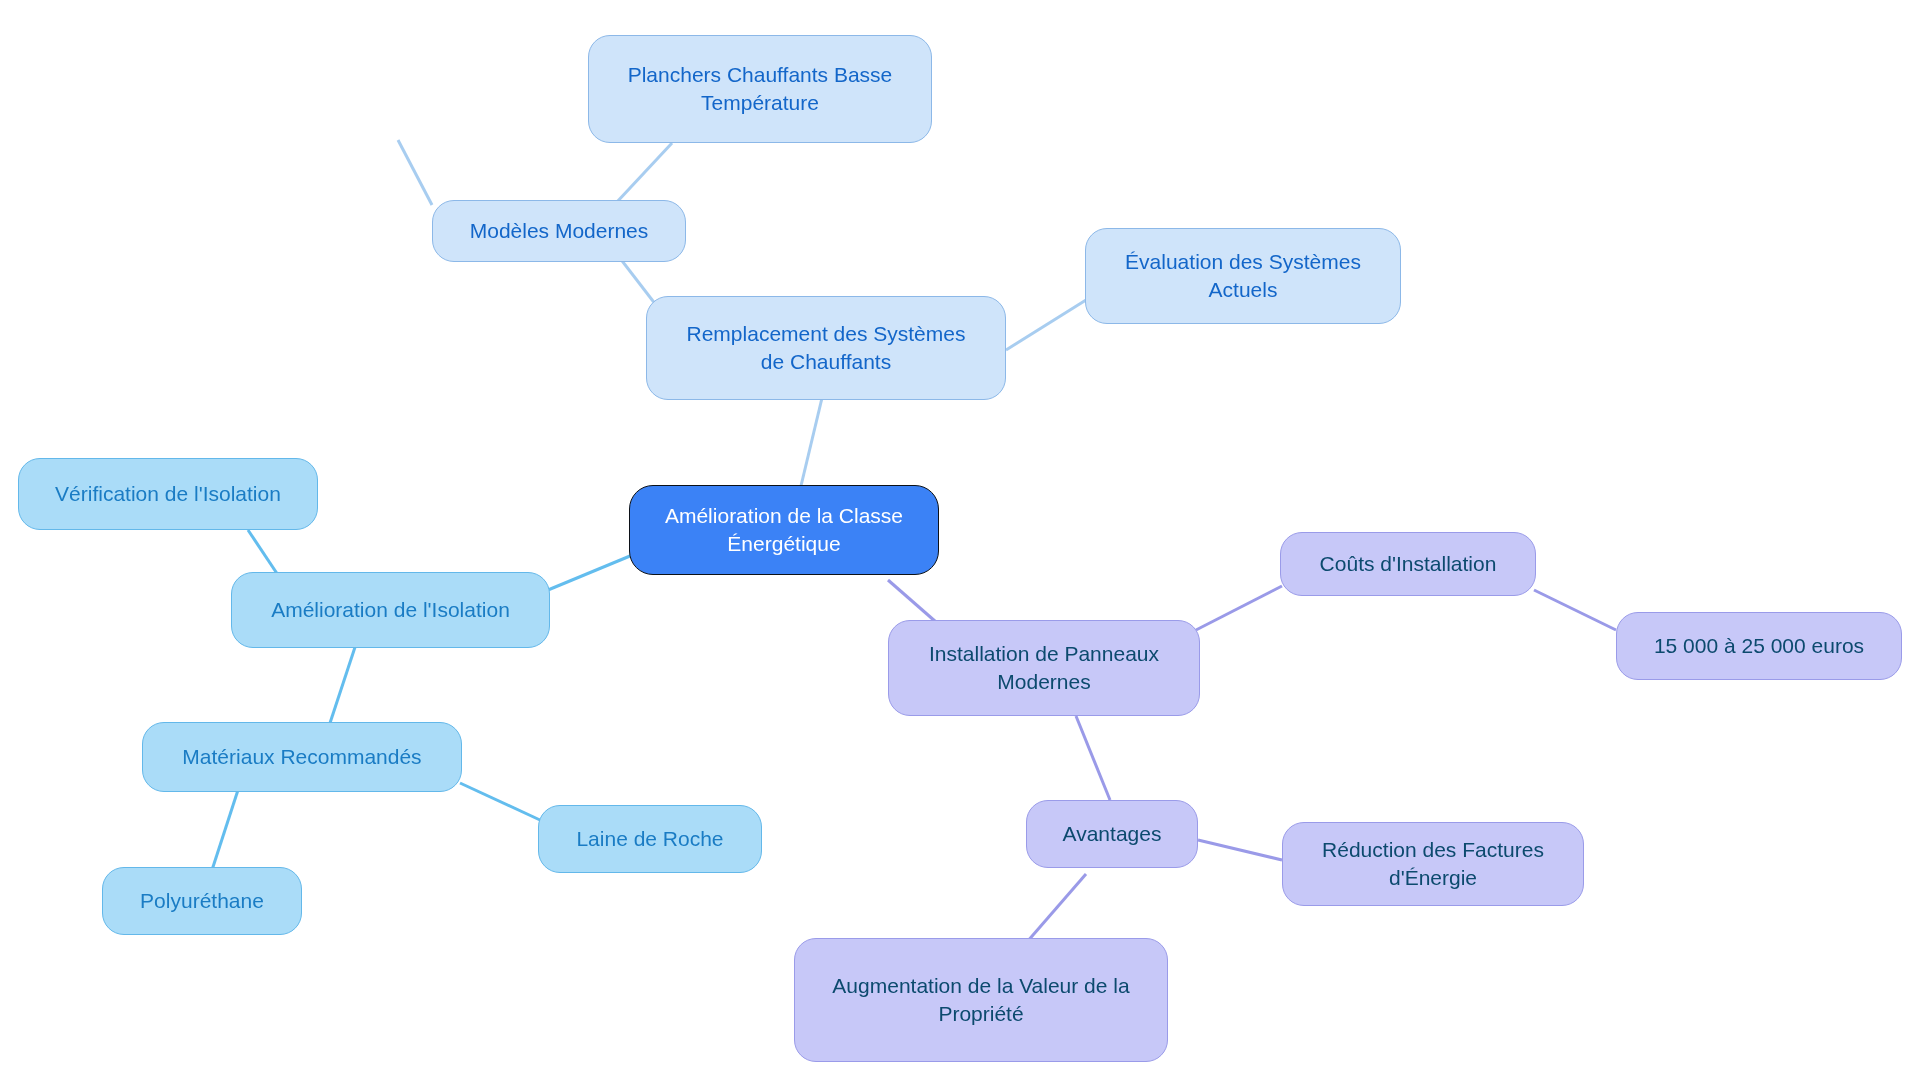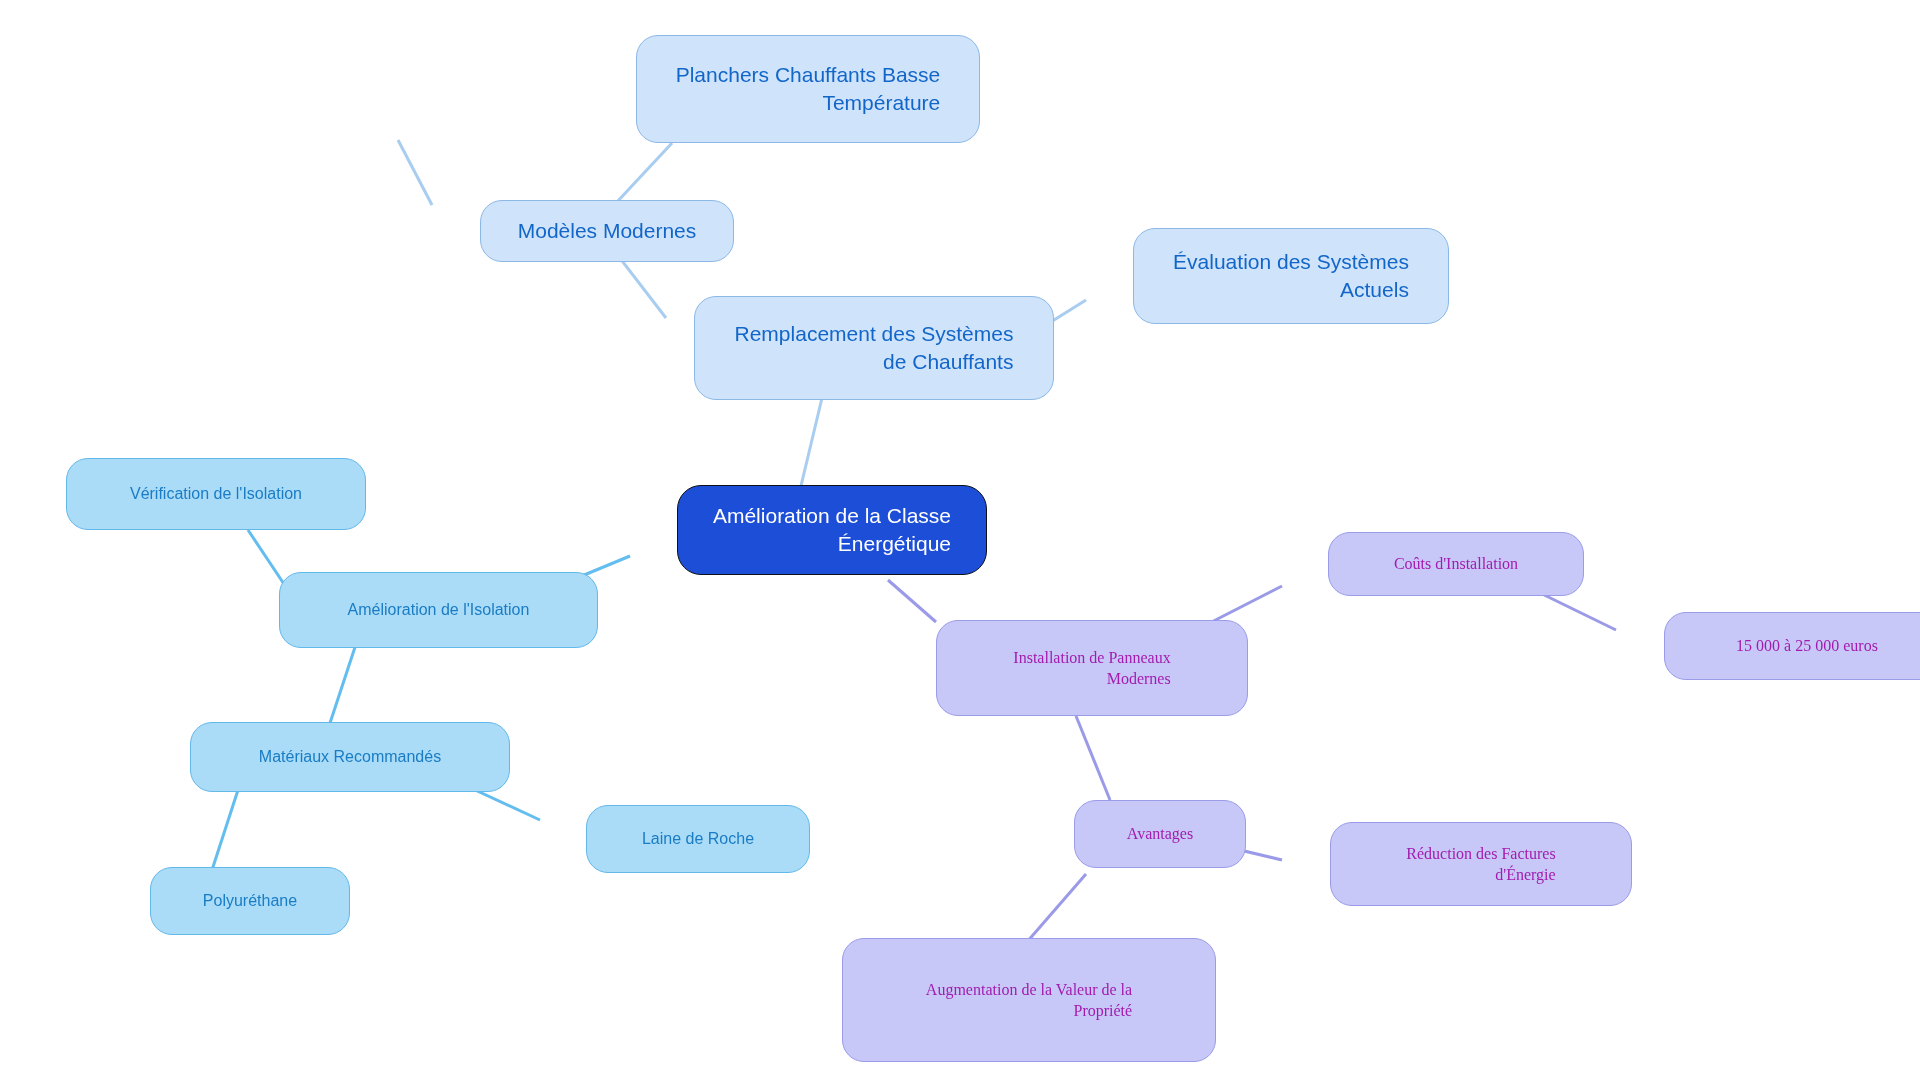--- a/index.html
+++ b/index.html
@@ -11,53 +11,51 @@
     overflow:hidden;
     font-family:"Liberation Sans", sans-serif;
   }
   #edges{position:absolute;left:0;top:0;width:1920px;height:1083px;}
   .node{
     position:absolute;
     box-sizing:border-box;
     display:flex;
     align-items:center;
     justify-content:center;
-    text-align:right;
+    text-align:center;
     border-radius:22px;
     border:1.5px solid transparent;
     padding:6px 14px;
     line-height:1.32;
     white-space:pre-line;
-    margin-left:48px;
   }
   .node.root{
-    background:#1d4ed8;
+    background:#3b82f6;
     border-color:#0c1117;
     color:#ffffff;
     font-size:21px;
     border-radius:24px;
   }
   .node.b1{            
     background:#cfe4fa;
     border-color:#8cb8e8;
     color:#1366c9;
     font-size:21px;
   }
   .node.b2{            
     background:#aadcf8;
     border-color:#63b8ea;
     color:#1a7cc4;
-    font-size:16px;
+    font-size:21px;
   }
   .node.b3{            
     background:#c7c8f8;
     border-color:#9a9be9;
-    color:#a21caf;
-    font-size:16px;
-    font-family:Liberation Serif, serif;
+    color:#0c4a6e;
+    font-size:21px;
   }
 </style>
 </head>
 <body>
 
 <div id="canvas">
 
   <svg id="edges" viewBox="0 0 1920 1083">
 
     <line x1="800" y1="490" x2="822" y2="398" stroke="#a8cdf0" stroke-width="3"></line>

